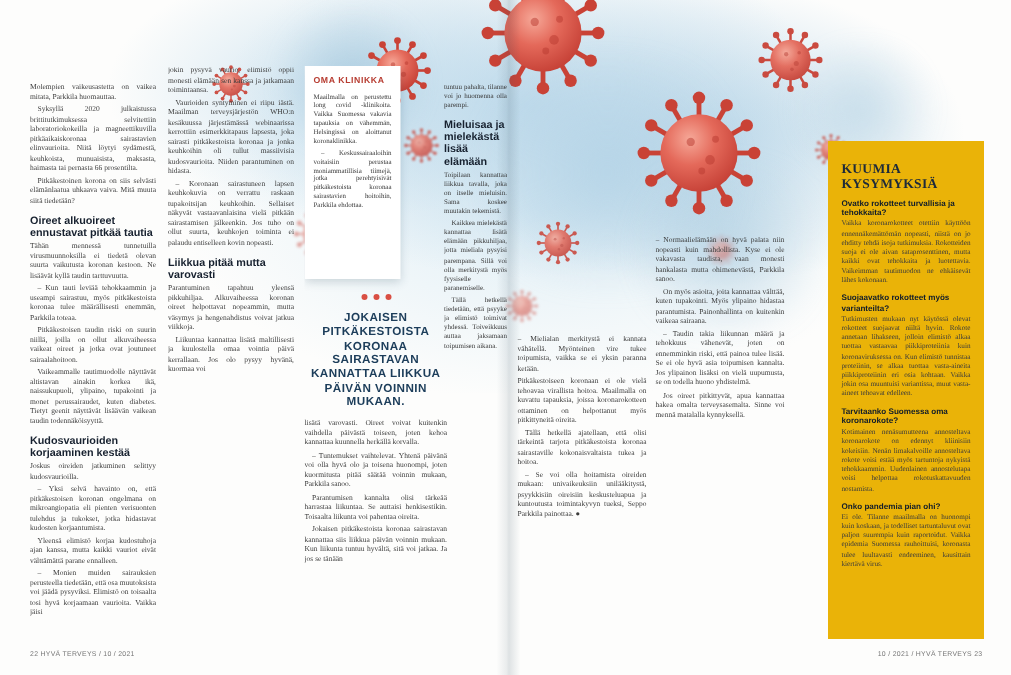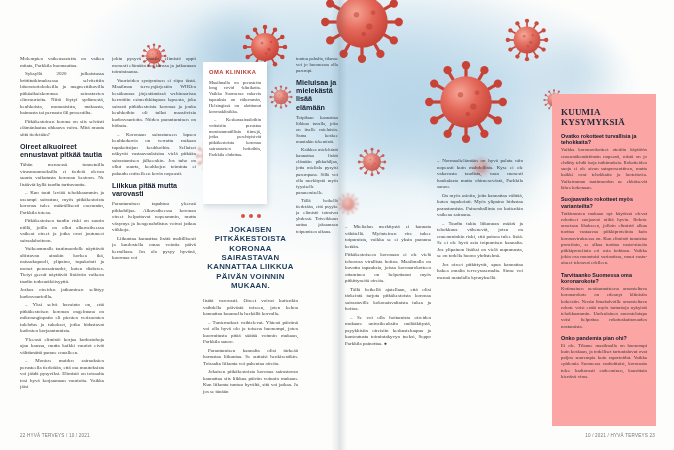--- a/index.html
+++ b/index.html
@@ -18,38 +18,38 @@
   .gutter{position:absolute;left:331px;top:0;width:16px;height:450px;z-index:5;pointer-events:none;
     background:linear-gradient(90deg, rgba(60,85,100,0) 0%, rgba(60,85,100,.10) 42%, rgba(60,85,100,.16) 52%, rgba(60,85,100,0) 100%);}
   
   .col{position:absolute;overflow:hidden;font-size:5px;line-height:1.3;color:#3b3b3b;
        text-align:justify;z-index:2;}
   .p{margin:0 0 2px;}
   .p + .p{text-indent:5px;}
   .h{font-family:"Liberation Sans",sans-serif;font-weight:700;font-size:7.2px;line-height:1.12;
      color:#17212f;margin:5px 0 3px;text-align:left;text-indent:0;}
   #l1{left:20px;top:56px;width:84px;height:374px;}
-  #l2{left:112px;top:56px;width:84px;height:374px;}
-  #l3{left:203px;top:62px;width:95px;height:368px;}
+  #l2{left:112px;top:45px;width:84px;height:374px;}
+  #l3{left:203px;top:44px;width:95px;height:368px;}
   #l4{left:296px;top:56px;width:42px;height:374px;font-size:4.7px;}
   #r1{left:345px;top:224px;width:86px;height:208px;}
   #r2{left:437px;top:158px;width:86px;height:274px;}
   
   .clinic{background:#ffffff;box-shadow:0 2px 6px rgba(50,80,100,.22);padding:7px 6px;width:52px;
           min-height:128px;}
   .clinic-title{font-family:"Liberation Sans",sans-serif;font-weight:700;font-size:5.8px;
                 letter-spacing:.4px;color:#b73c31;margin:0 0 3px;text-align:left;}
   .clinic .p{font-size:4.6px;line-height:1.28;}
   
   .dots{display:flex;justify-content:center;gap:4px;margin:10px 0 7px;}
   .dot{width:4px;height:4px;border-radius:50%;background:#d94f43;}
   .quote{font-family:"Liberation Sans",sans-serif;font-weight:700;font-size:7.8px;line-height:1.2;
          letter-spacing:.3px;color:#1c3d5a;text-align:center;margin:0 0 8px;}
   
-  .sidebar{position:absolute;left:552px;top:94px;width:104px;height:332px;background:#fca5a5;
+  .sidebar{position:absolute;left:552px;top:94px;width:104px;height:332px;background:#eab308;
            z-index:2;padding:13px 9px 8px;box-sizing:border-box;overflow:hidden;}
   .sidebar-title{font-family:"Liberation Serif",serif;font-weight:700;font-size:9px;
                  letter-spacing:.2px;color:#1d2a3a;margin:0 0 6px;}
   .qa-q{font-family:"Liberation Sans",sans-serif;font-weight:700;font-size:5.4px;line-height:1.2;
         color:#101c2b;margin:5px 0 1.5px;}
   .qa-a{font-size:4.8px;line-height:1.3;color:#3b3b3b;text-align:justify;margin:0;}
   
   .footer{position:absolute;top:433px;font-family:"Liberation Sans",sans-serif;font-size:4.6px;
           letter-spacing:.2px;color:#777;z-index:2;}
   #footer-left{left:20px;}
@@ -154,20 +154,21 @@
         <p class="p">Syksyllä 2020 julkaistussa brittitutkimuksessa selvitettiin laboratoriokokeilla ja magneettikuvilla pitkäaikaiskoronaa sairastavien elinvaurioita. Niitä löytyi sydämestä, keuhkoista, munuaisista, maksasta, haimasta tai pernasta 66 prosentilta.</p>
         <p class="p">Pitkäkestoinen korona on siis selvästi elämänlaatua uhkaava vaiva. Mitä muuta siitä tiedetään?</p>
       </div>
     <div class="h">Oireet alkuoireet ennustavat pitkää tautia</div>
     <div>
         <p class="p">Tähän mennessä tunnetuilla virusmuunnoksilla ei tiedetä olevan suurta vaikutusta koronan kestoon. Ne lisäävät kyllä taudin tarttuvuutta.</p>
         <p class="p">– Kun tauti leviää tehokkaammin ja useampi sairastuu, myös pitkäkestoista koronaa tulee määrällisesti enemmän, Parkkila toteaa.</p>
         <p class="p">Pitkäkestoisen taudin riski on suurin niillä, joilla on ollut alkuvaiheessa vaikeat oireet ja jotka ovat joutuneet sairaalahoitoon.</p>
         <p class="p">Vaikeammalle tautimuodolle näyttävät altistavan ainakin korkea ikä, naissukupuoli, ylipaino, tupakointi ja monet perussairaudet, kuten diabetes. Tietyt geenit näyttävät lisäävän vaikean taudin todennäköisyyttä.</p>
       </div>
+    <div class="h">Kudosvaurioiden korjaaminen kestää</div>
     <div>
         <p class="p">Joskus oireiden jatkuminen selittyy kudosvaurioilla.</p>
         <p class="p">– Yksi selvä havainto on, että pitkäkestoisen koronan ongelmana on mikroangiopatia eli pienten verisuonten tulehdus ja tukokset, jotka hidastavat kudosten korjaantumista.</p>
         <p class="p">Yleensä elimistö korjaa kudostuhoja ajan kanssa, mutta kaikki vauriot eivät välttämättä parane ennalleen.</p>
         <p class="p">– Monien muiden sairauksien perusteella tiedetään, että osa muutoksista voi jäädä pysyviksi. Elimistö on toisaalta tosi hyvä korjaamaan vaurioita. Vaikka jäisi</p>
       </div>
   </div>
 
   <div class="col" id="l2">
     <div>

